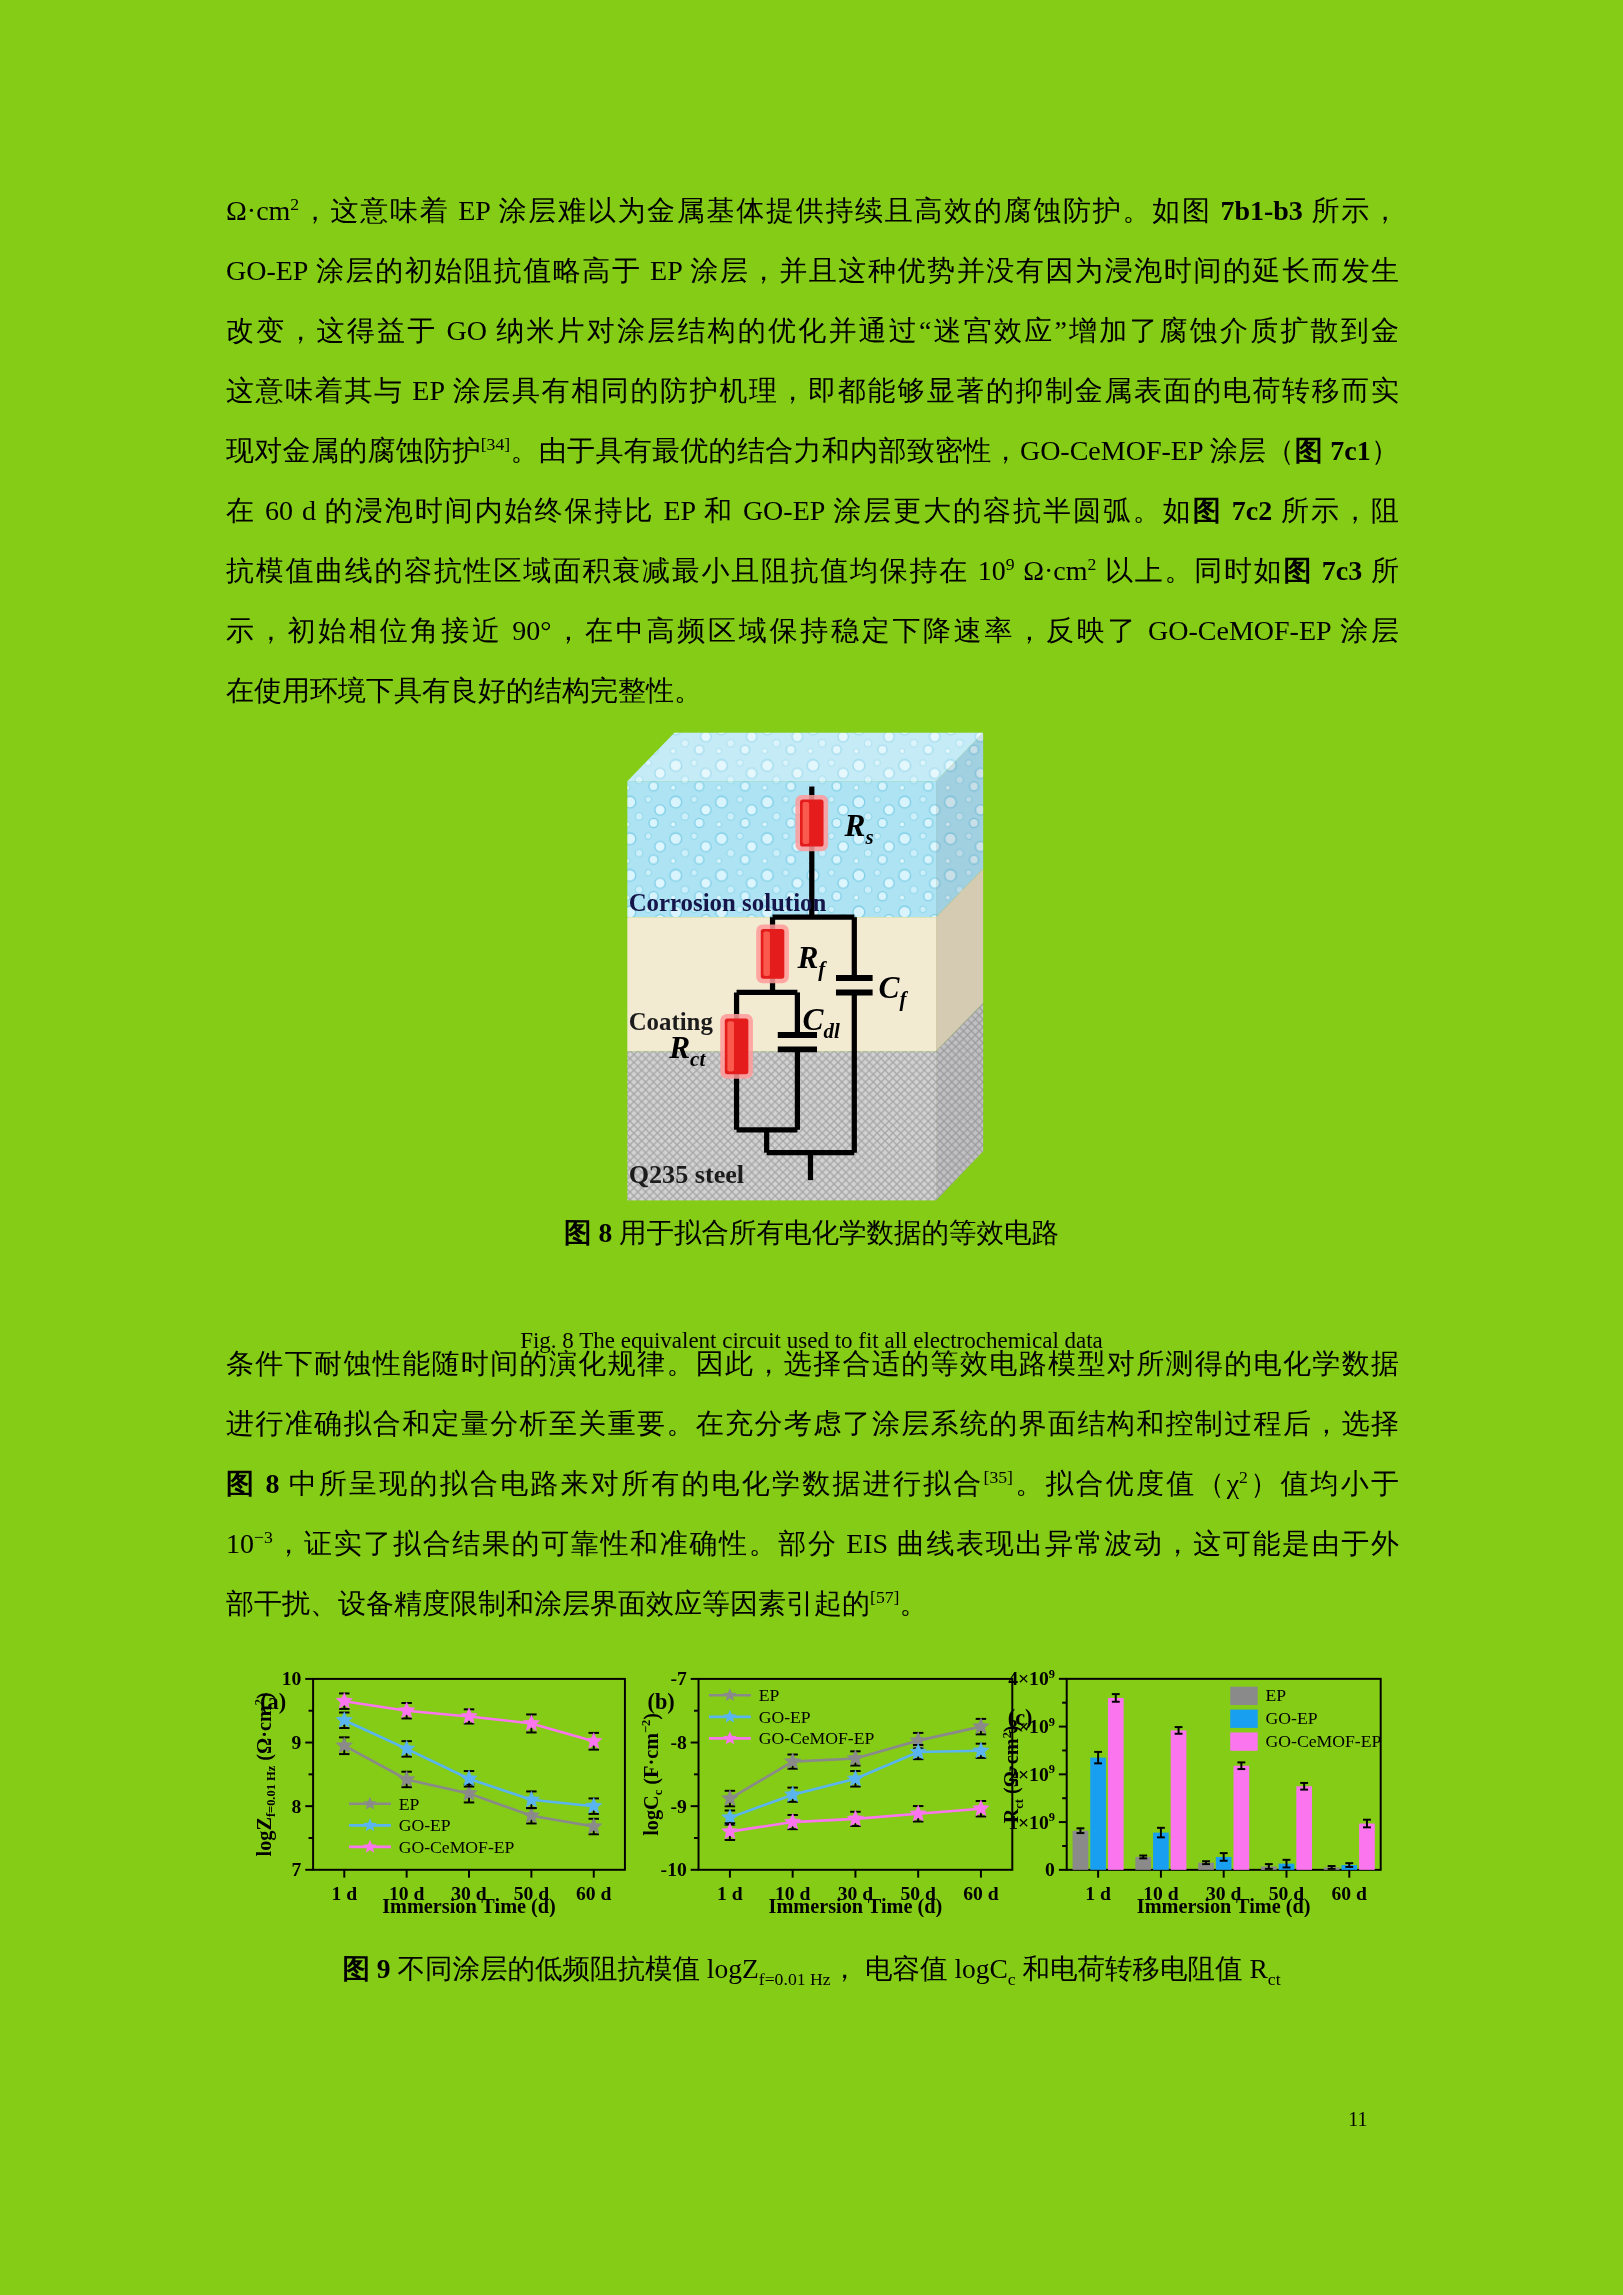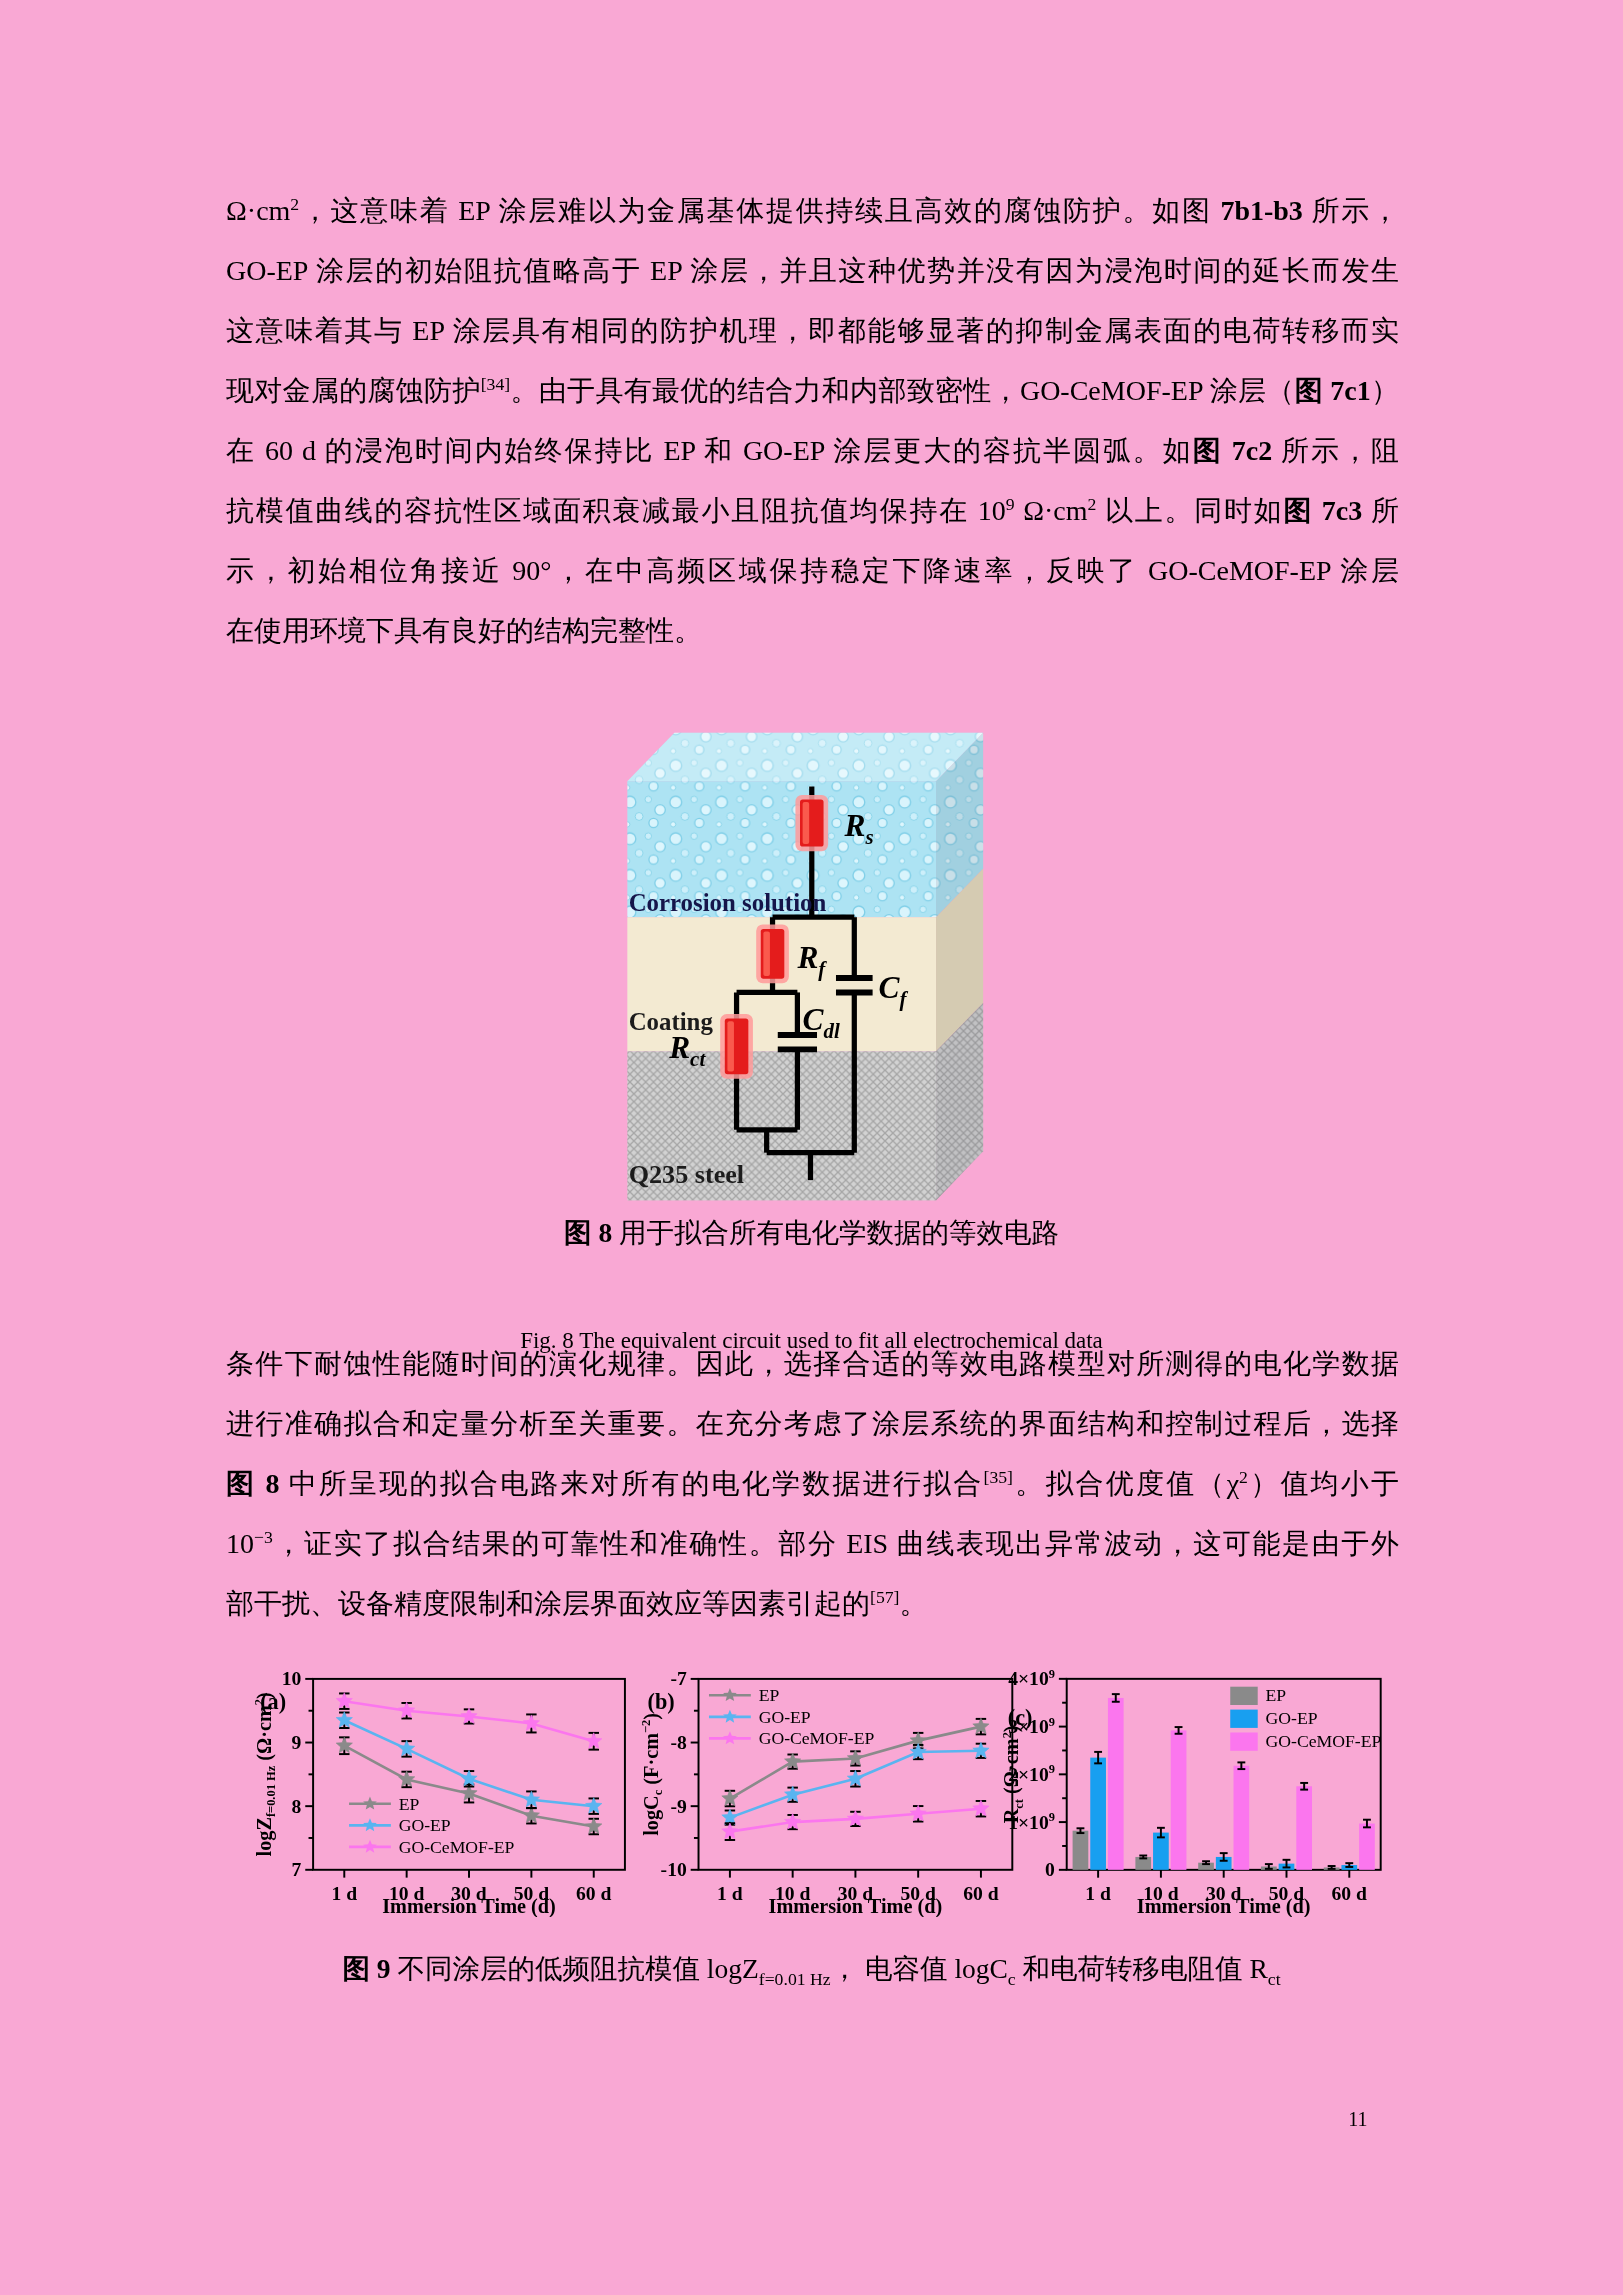--- a/index.html
+++ b/index.html
@@ -1,16 +1,16 @@
 <!DOCTYPE html>
 <html style="font-size:10.5px"><head>
 <meta charset="utf-8">
 <style>
   html,body{margin:0;padding:0;background:#e8e8e8;}
-  #page{position:relative;width:1623px;height:2295px;background:#f9a8d4;margin:0 auto;
+  #page{position:relative;width:1623px;height:2295px;background:#84cc16;margin:0 auto;
         font-family:"Liberation Serif","DejaVu Serif",serif;color:#000;overflow:hidden;}
   .para{position:absolute;left:226px;width:1173px;font-size:28px;}
   .tline{height:60px;line-height:60px;text-align:justify;text-justify:inter-character;white-space:nowrap;}
   .tline.full{text-align-last:justify;white-space:normal;}
   .seg{display:inline;}
   .b{font-weight:bold;}
   .sup{font-size:17.7px;vertical-align:super;line-height:0;}
   .sub{font-size:17.7px;vertical-align:sub;line-height:0;}
   .capline{position:absolute;left:0;width:1623px;text-align:center;font-size:27.5px;line-height:38px;}
   #cap8cn{top:1214px;}
@@ -25,20 +25,21 @@
   svg text{font-family:"Liberation Serif","DejaVu Serif",serif;}
 </style>
 </head>
 <body>
 
 <div id="page">
 
   <div id="para1" class="para" style="top:181px;">
       <div class="tline full"><span class="seg">Ω·cm</span><span class="seg sup">2</span><span class="seg">，这意味着 EP 涂层难以为金属基体提供持续且高效的腐蚀防护。如图 </span><span class="seg b">7b1-b3</span><span class="seg"> 所示，</span></div>
       <div class="tline full"><span class="seg">GO-EP 涂层的初始阻抗值略高于 EP 涂层，并且这种优势并没有因为浸泡时间的延长而发生</span></div>
+      <div class="tline full"><span class="seg">改变，这得益于 GO 纳米片对涂层结构的优化并通过“迷宫效应”增加了腐蚀介质扩散到金</span></div>
       <div class="tline full"><span class="seg">这意味着其与 EP 涂层具有相同的防护机理，即都能够显著的抑制金属表面的电荷转移而实</span></div>
       <div class="tline full"><span class="seg">现对金属的腐蚀防护</span><span class="seg sup">[34]</span><span class="seg">。由于具有最优的结合力和内部致密性，GO-CeMOF-EP 涂层（</span><span class="seg b">图 7c1</span><span class="seg">）</span></div>
       <div class="tline full"><span class="seg">在 60 d 的浸泡时间内始终保持比 EP 和 GO-EP 涂层更大的容抗半圆弧。如</span><span class="seg b">图 7c2</span><span class="seg"> 所示，阻</span></div>
       <div class="tline full"><span class="seg">抗模值曲线的容抗性区域面积衰减最小且阻抗值均保持在 10</span><span class="seg sup">9</span><span class="seg"> Ω·cm</span><span class="seg sup">2</span><span class="seg"> 以上。同时如</span><span class="seg b">图 7c3</span><span class="seg"> 所</span></div>
       <div class="tline full"><span class="seg">示，初始相位角接近 90°，在中高频区域保持稳定下降速率，反映了 GO-CeMOF-EP 涂层</span></div>
       <div class="tline"><span class="seg">在使用环境下具有良好的结构完整性。</span></div>
     </div>
 
   <svg id="fig8" width="409" height="484" viewBox="0 0 625 740">
     <defs>

